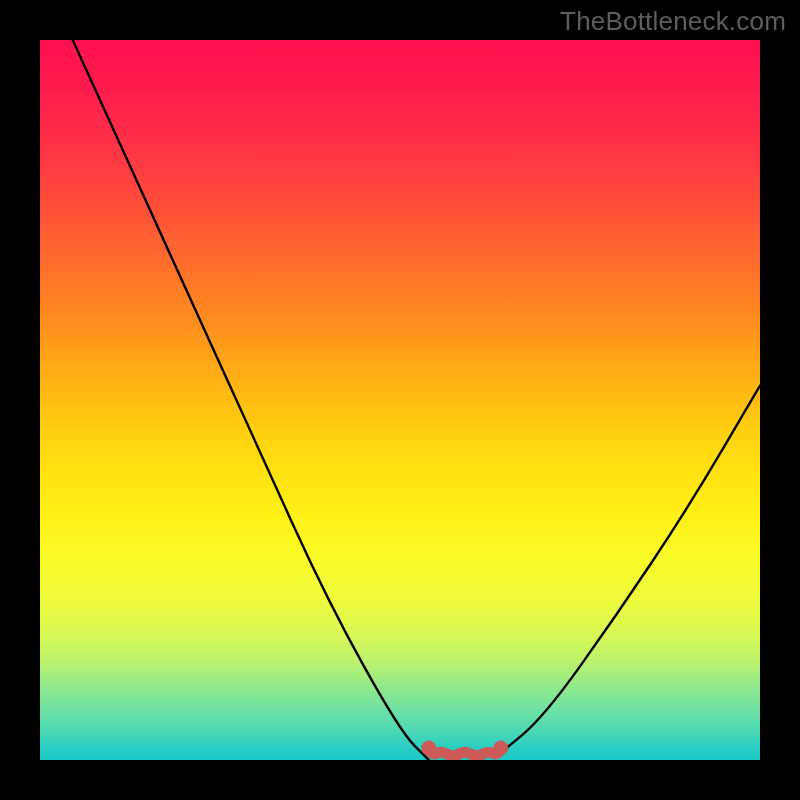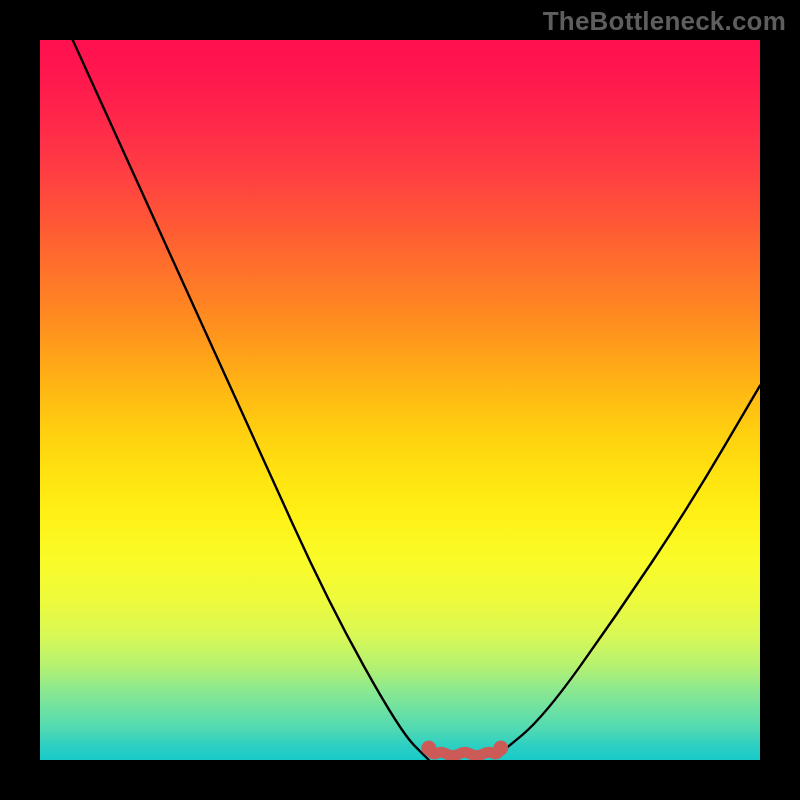--- a/index.html
+++ b/index.html
@@ -51,21 +51,21 @@
       #4cd8b5 96%,
       #2dcfc2 98%,
       #18cac9 100%
     );
   }
   .attribution {
     position: absolute;
     top: 6px;
     right: 14px;
     font-size: 26px;
-    font-weight: 700;
+    font-weight: 400;
     color: #5e5e5e;
     letter-spacing: 0.2px;
   }
   svg.curve {
     position: absolute;
     left: 0; top: 0;
     width: 720px;
     height: 720px;
   }
 </style>

